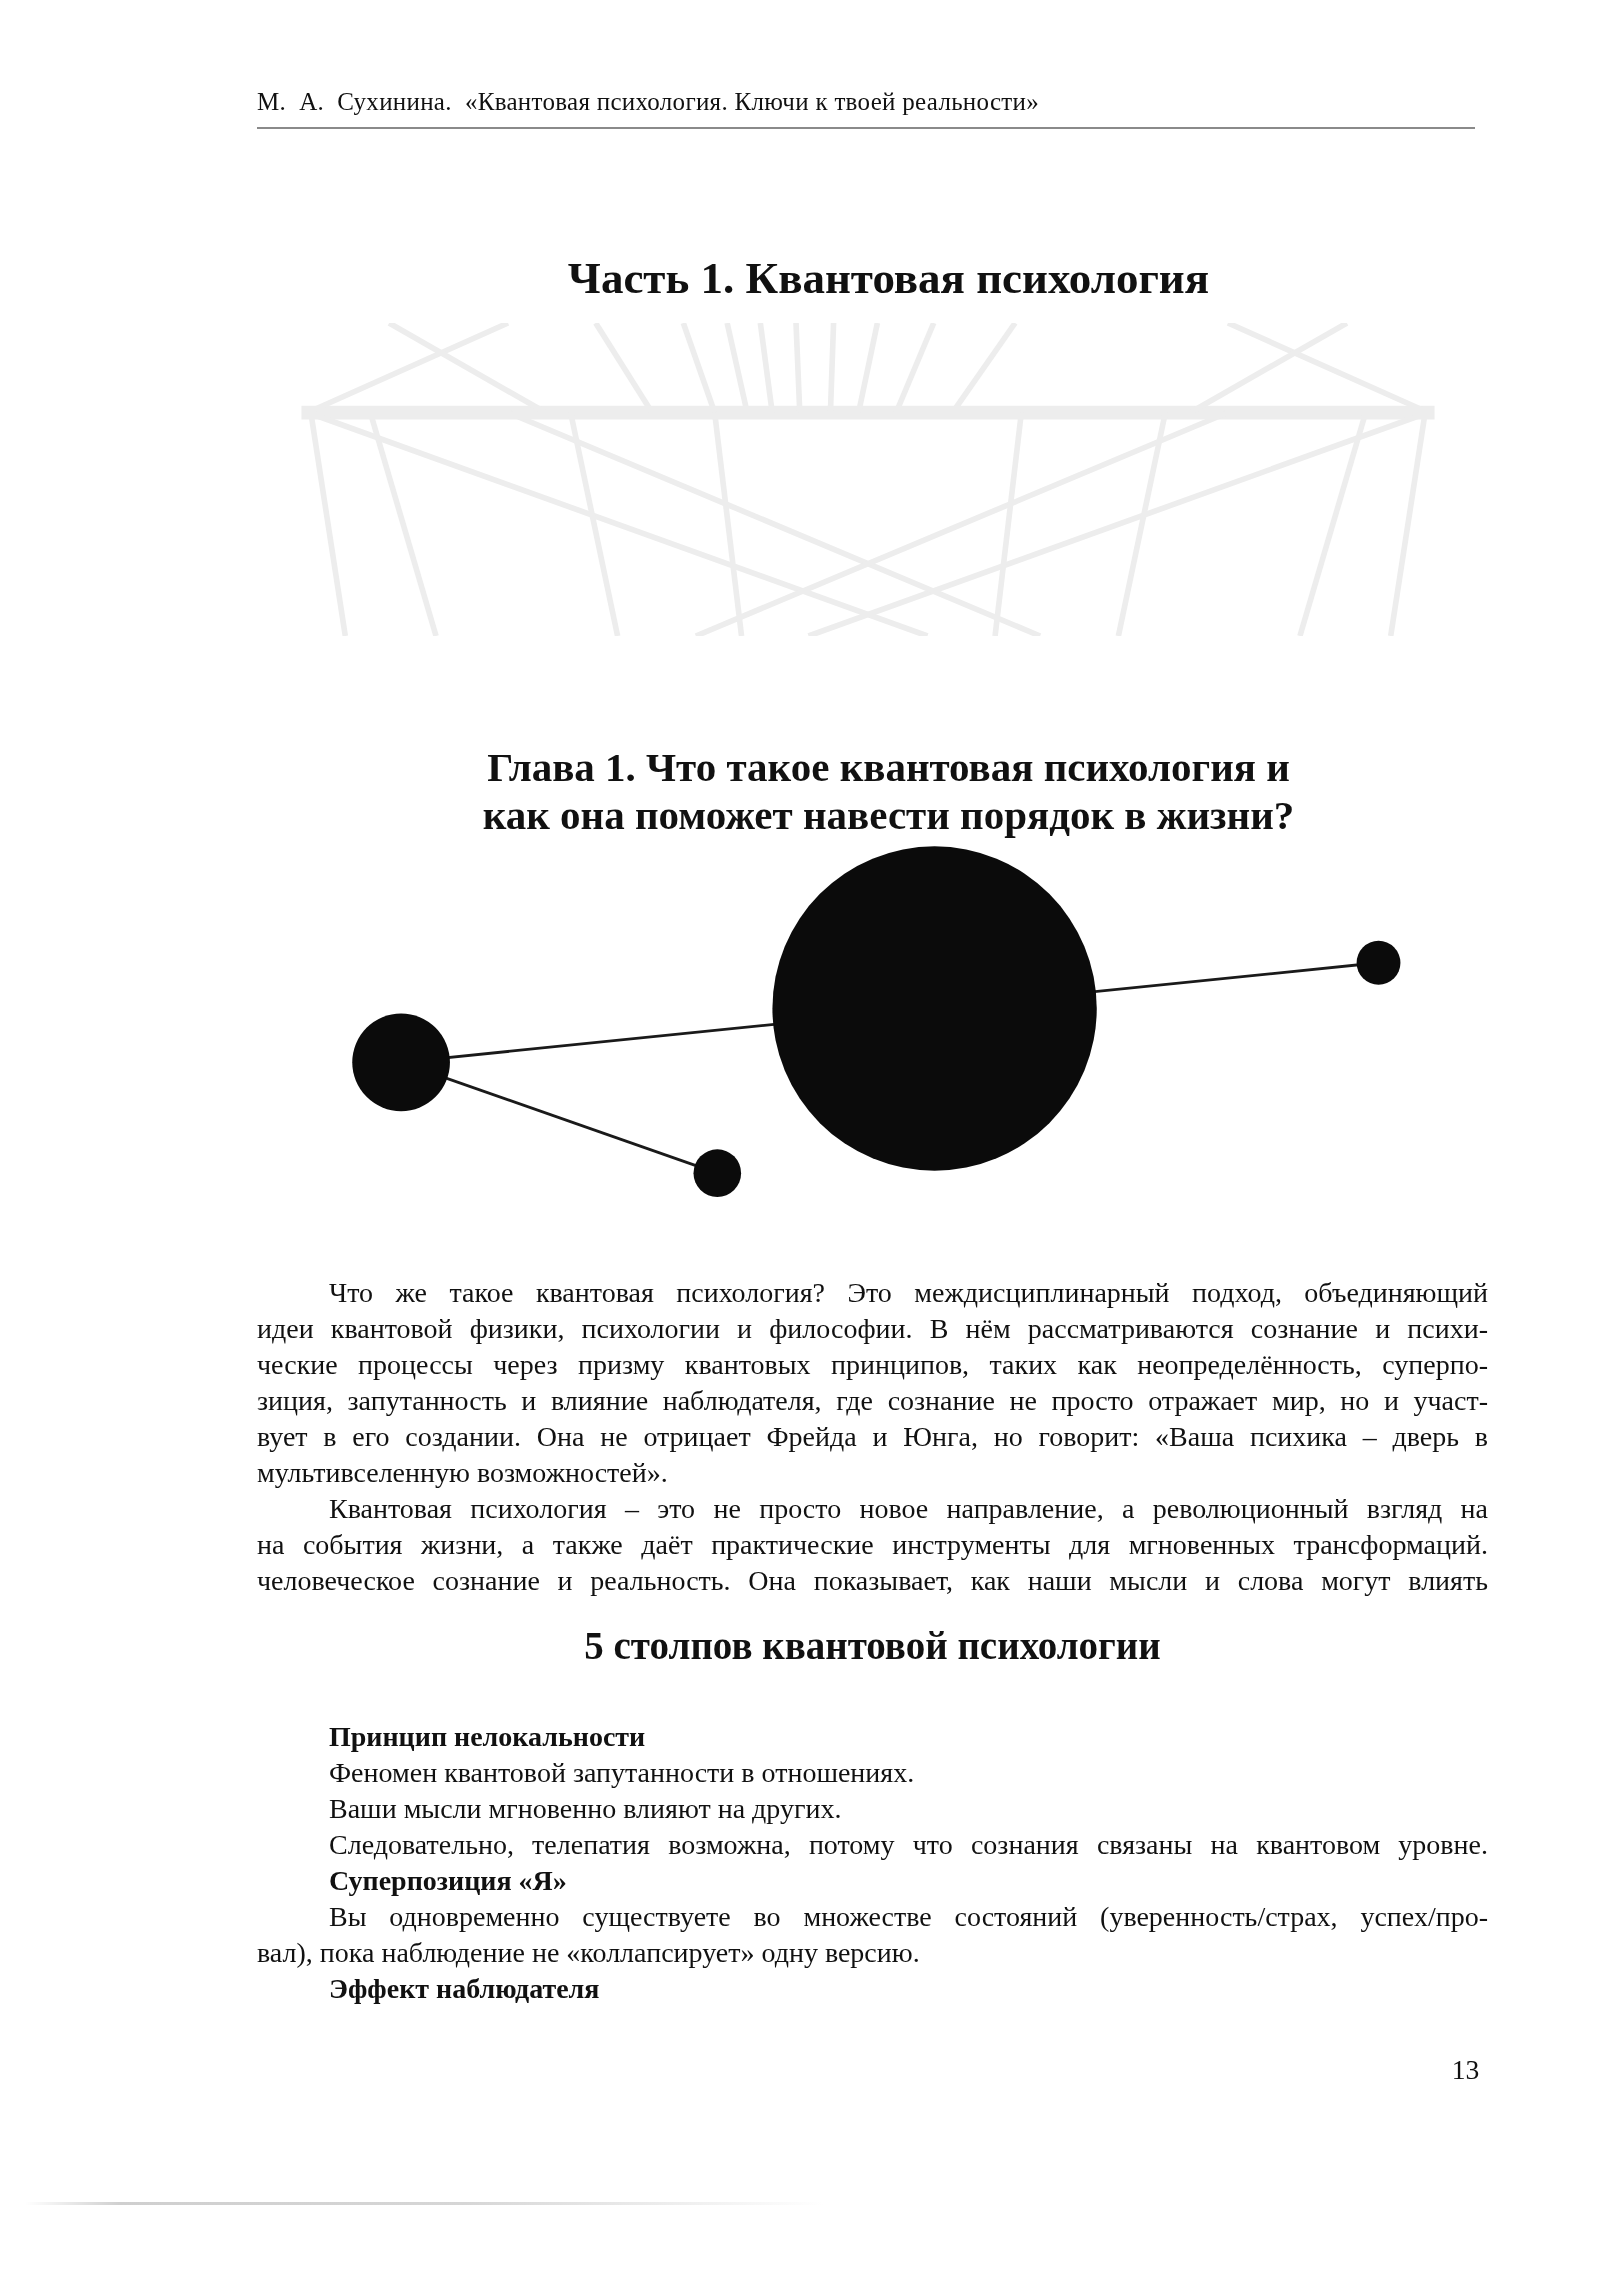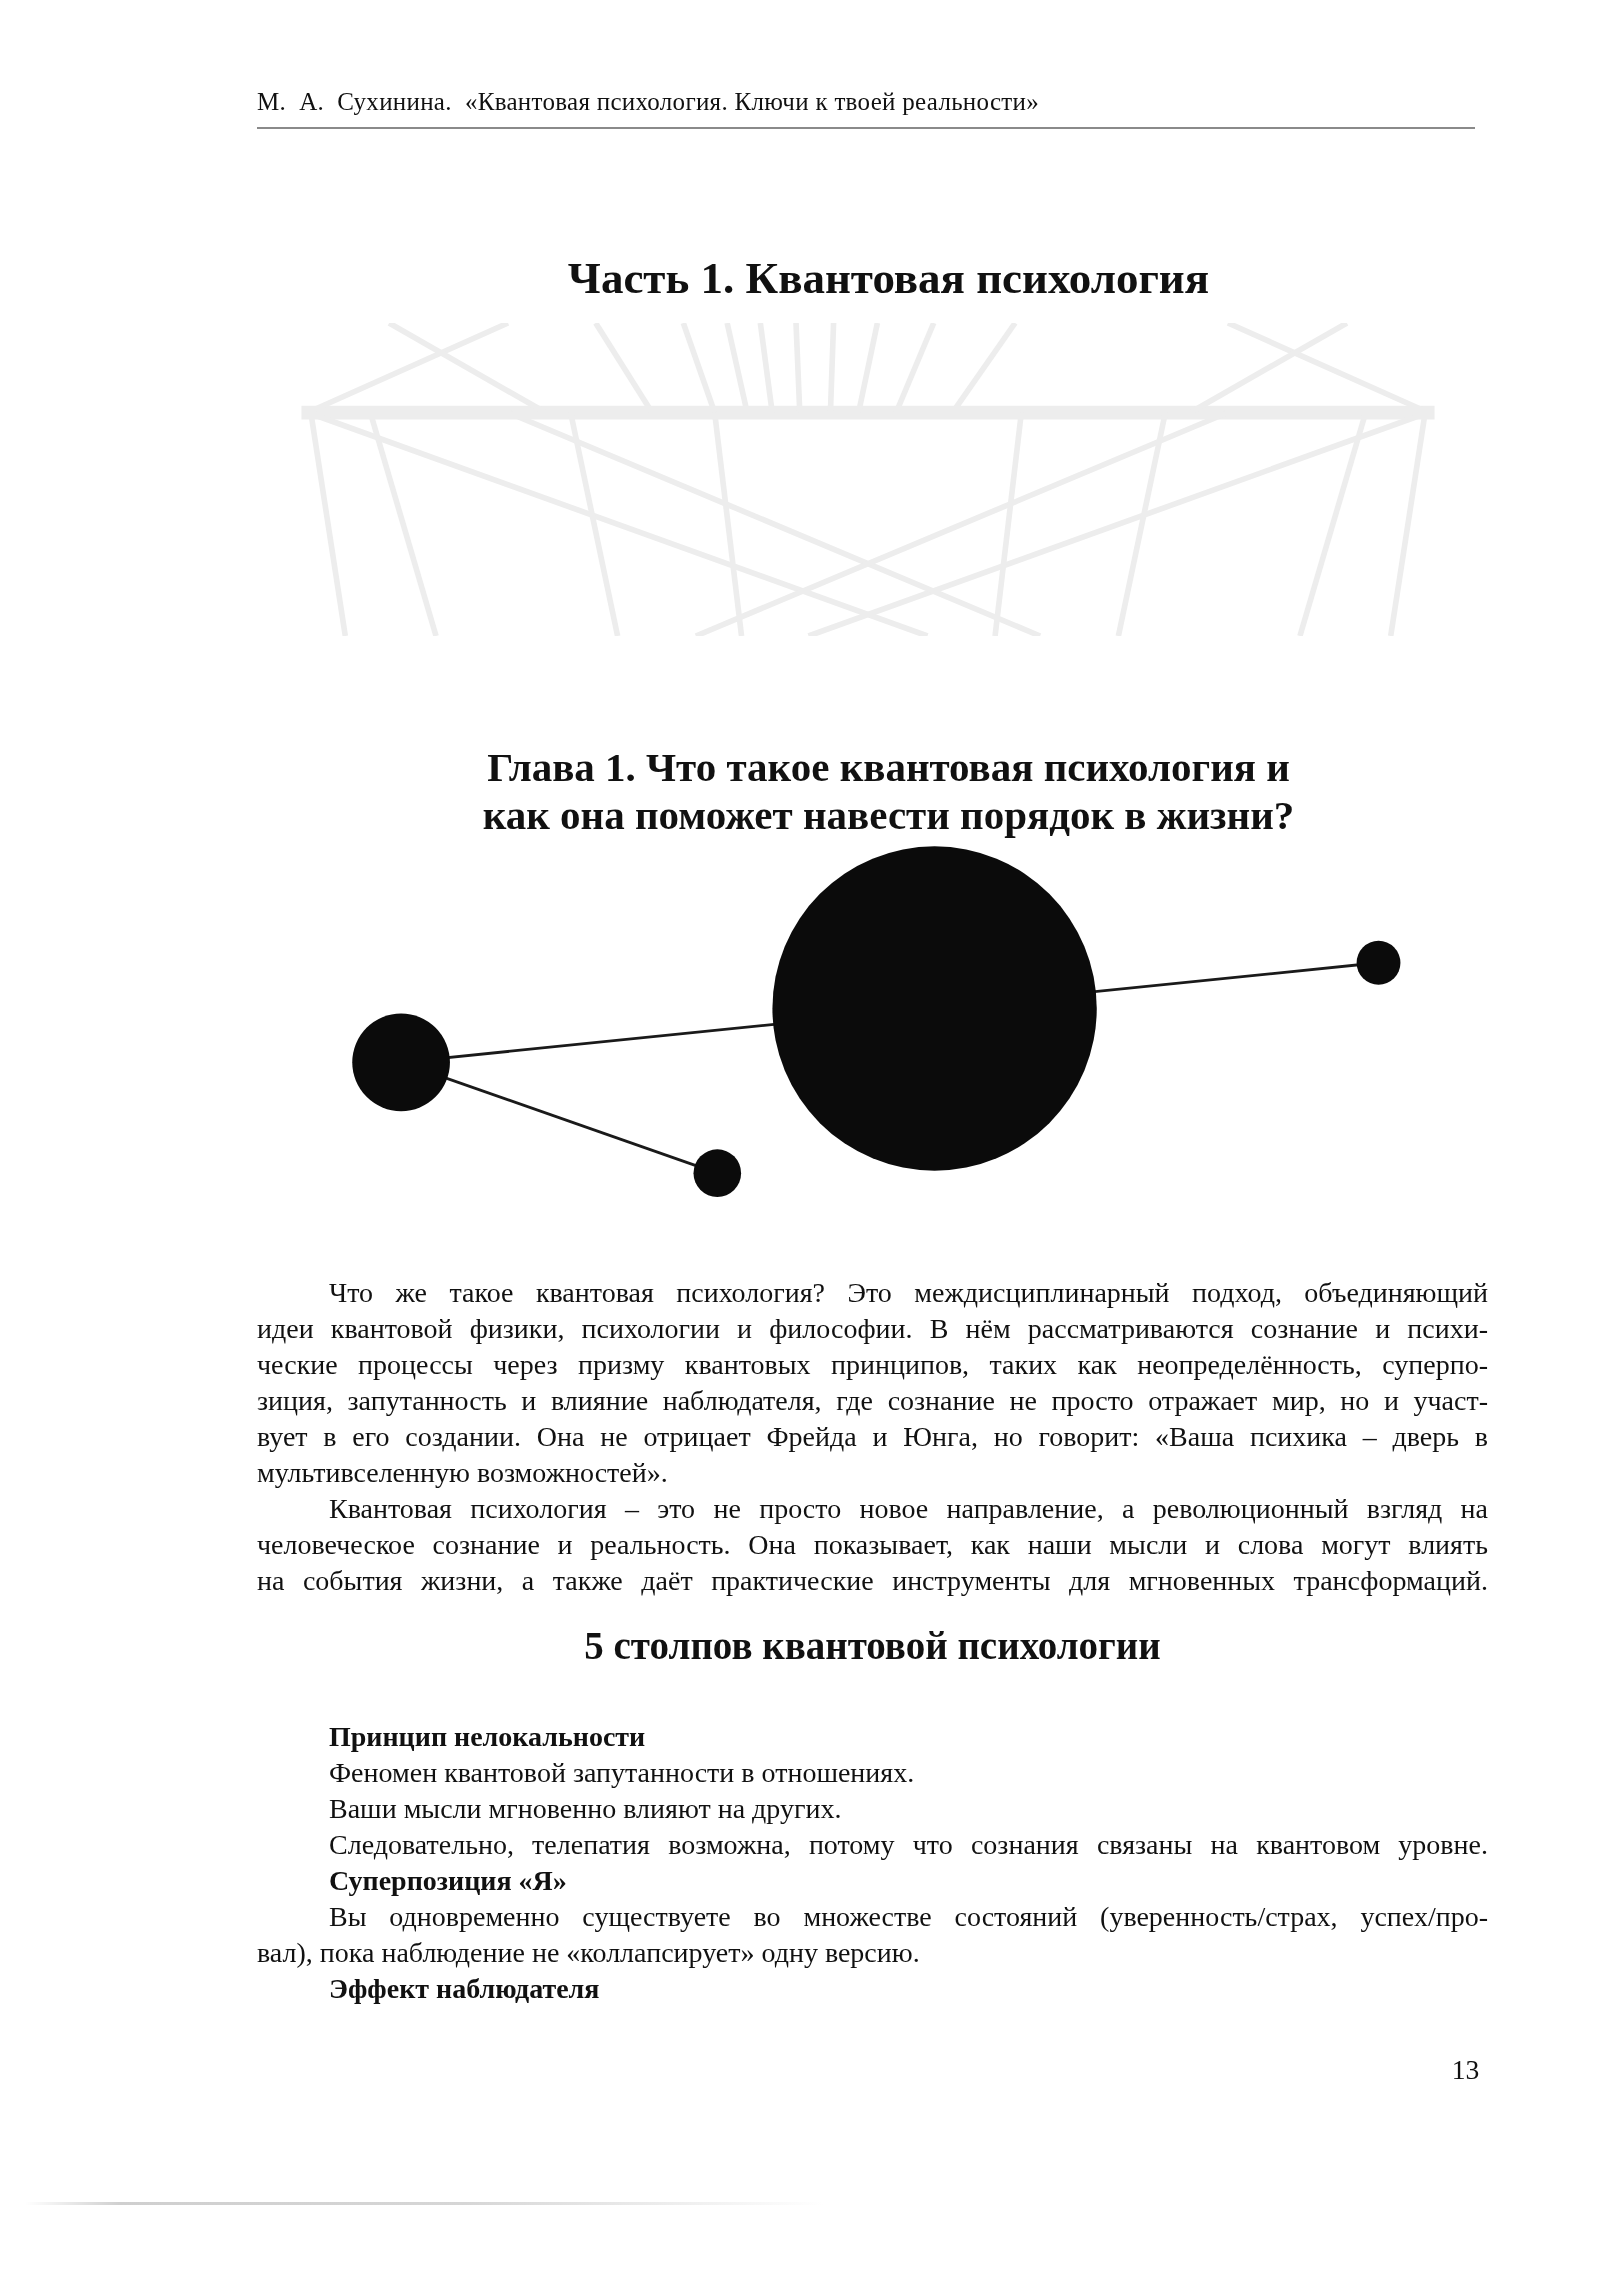--- a/index.html
+++ b/index.html
@@ -118,22 +118,22 @@
   </svg>
 
   <div class="body-block para1">
     <div class="line j ind">Что же такое квантовая психология? Это междисциплинарный подход, объединяющий</div>
     <div class="line j">идеи квантовой физики, психологии и философии. В нём рассматриваются сознание и психи-</div>
     <div class="line j">ческие процессы через призму квантовых принципов, таких как неопределённость, суперпо-</div>
     <div class="line j">зиция, запутанность и влияние наблюдателя, где сознание не просто отражает мир, но и участ-</div>
     <div class="line j">вует в его создании. Она не отрицает Фрейда и Юнга, но говорит: «Ваша психика – дверь в</div>
     <div class="line">мультивселенную возможностей».</div>
     <div class="line j ind">Квантовая психология – это не просто новое направление, а революционный взгляд на</div>
+    <div class="line j">на события жизни, а также даёт практические инструменты для мгновенных трансформаций.</div>
     <div class="line j">человеческое сознание и реальность. Она показывает, как наши мысли и слова могут влиять</div>
-    <div class="line j">на события жизни, а также даёт практические инструменты для мгновенных трансформаций.</div>
   </div>
 
   <h3 class="section-heading">5 столпов квантовой психологии</h3>
 
   <div class="body-block pillars">
     <div class="line b ind">Принцип нелокальности</div>
     <div class="line ind">Феномен квантовой запутанности в отношениях.</div>
     <div class="line ind">Ваши мысли мгновенно влияют на других.</div>
     <div class="line j ind">Следовательно, телепатия возможна, потому что сознания связаны на квантовом уровне.</div>
     <div class="line b ind">Суперпозиция «Я»</div>

